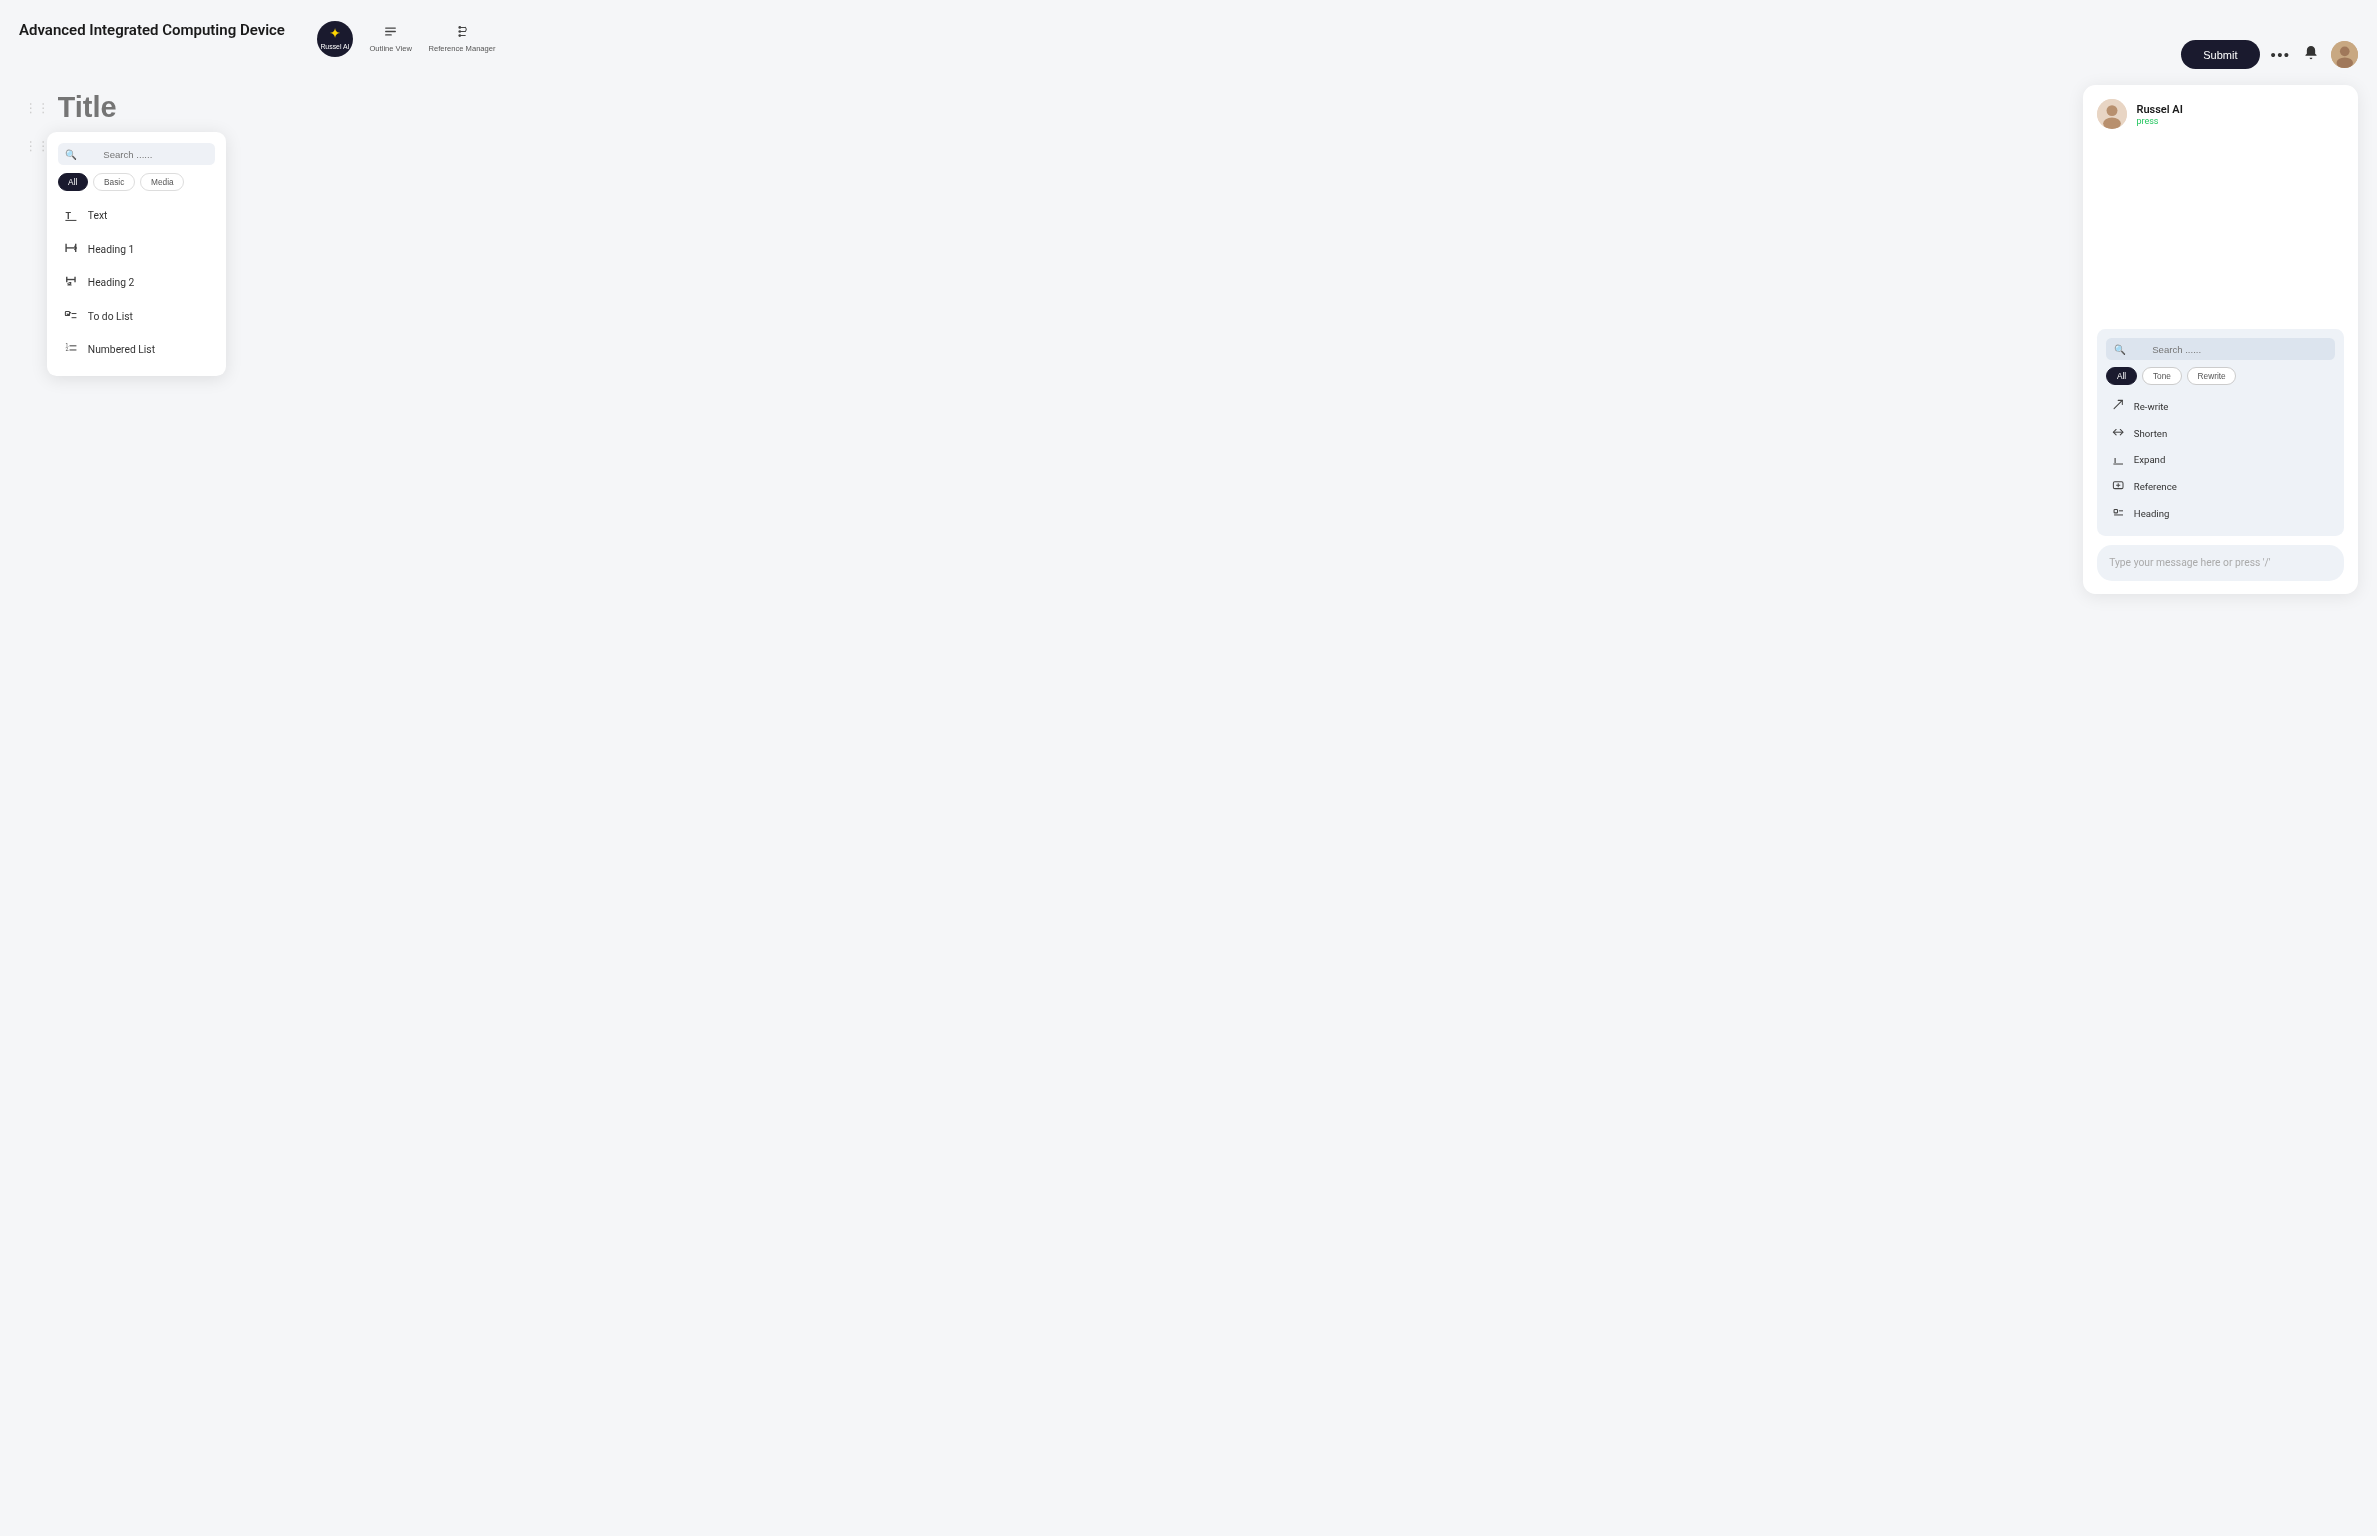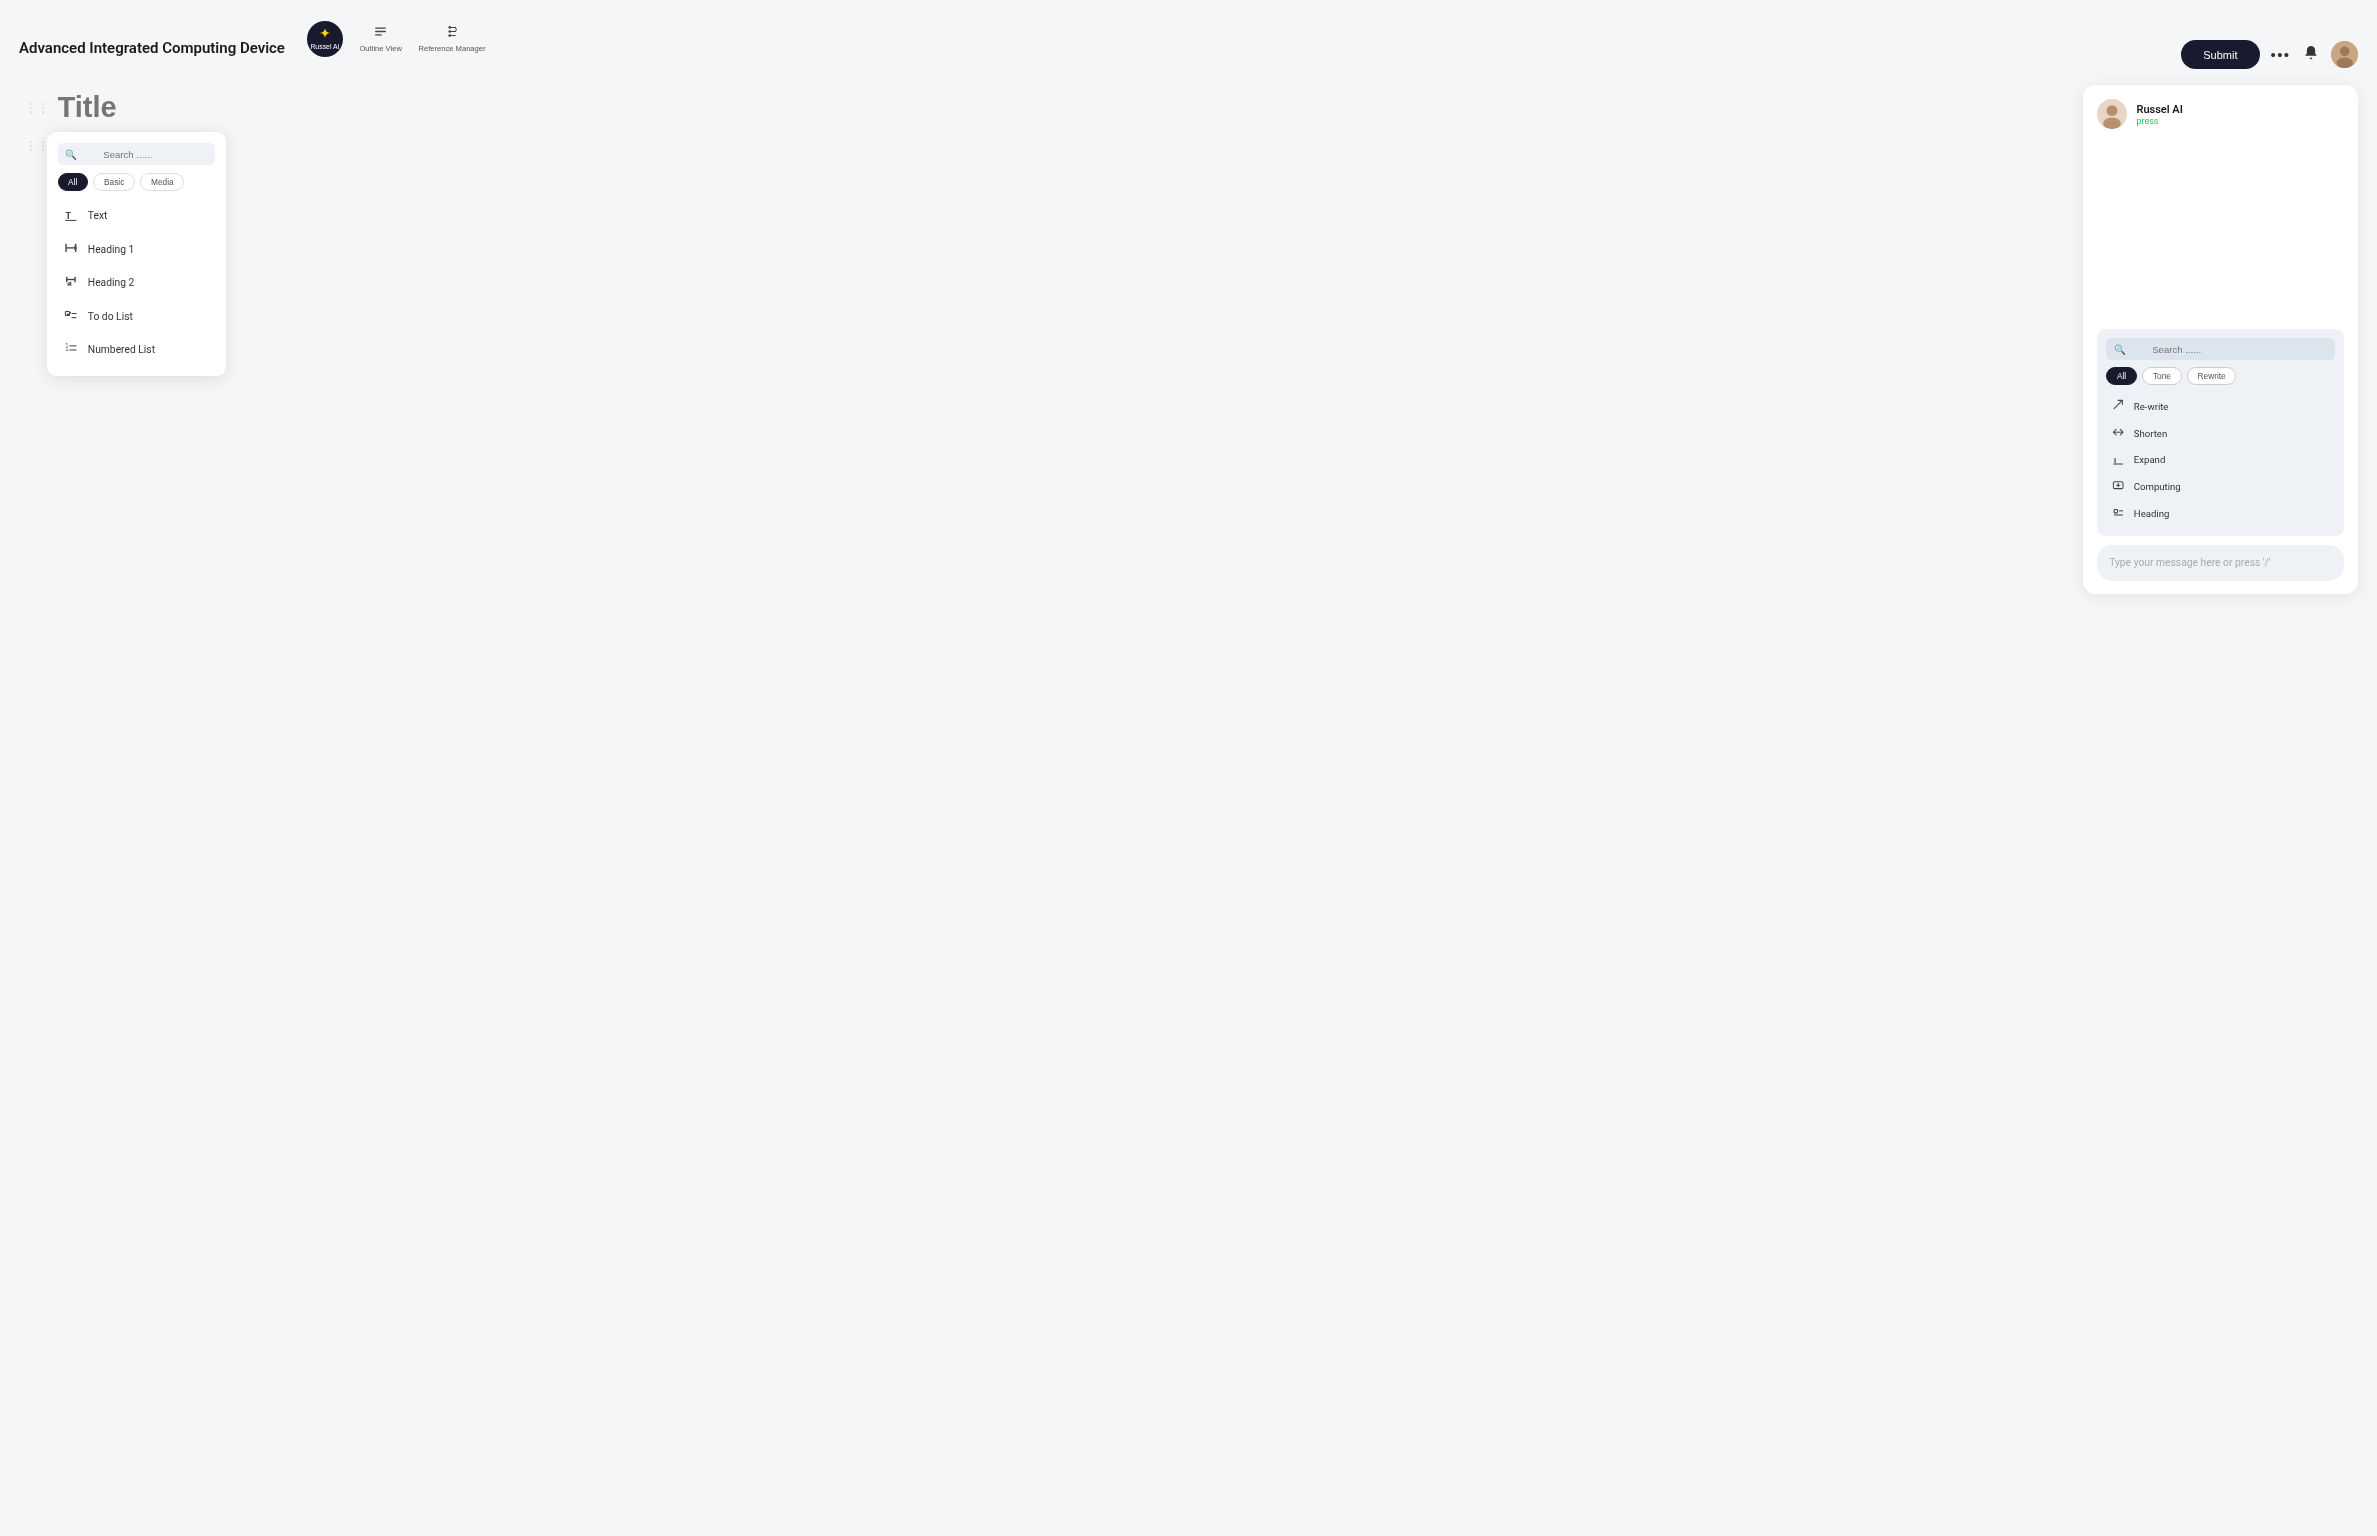--- a/index.html
+++ b/index.html
@@ -13,22 +13,22 @@
     
     .topbar {
       display: flex;
       align-items: center;
       justify-content: space-between;
       padding: 8.3px 19px;
       background: #f5f6f8;
     }
     .topbar-left {
       display: flex;
-      align-items: flex-end;
-      gap: 22px;
+      align-items: flex-start;
+      gap: 32px;
     }
     .app-title {
       font-size: 15px;
       font-weight: 600;
       color: #1a1a1a;
     }
     .toolbar-icons {
       display: flex;
       align-items: center;
       gap: 16.5px;
@@ -546,21 +546,21 @@
           <span>Expand</span>
         </div>
 
         <div class="ai-menu-item">
           <span class="ai-menu-item-icon">
             <svg width="12.4" height="12.4" viewBox="0 0 18 18">
               <rect x="2" y="4" width="14" height="10" rx="2" stroke="#444" stroke-width="1.5" fill="none"></rect>
               <path d="M6 9 L12 9 M9 6 L9 12" stroke="#444" stroke-width="1.5"></path>
             </svg>
           </span>
-          <span>Computing</span>
+          <span>Reference</span>
         </div>
 
         <div class="ai-menu-item">
           <span class="ai-menu-item-icon">
             <svg width="12.4" height="12.4" viewBox="0 0 18 18">
               <rect x="3" y="5" width="5" height="5" rx="1" stroke="#444" stroke-width="1.5" fill="none"></rect>
               <line x1="10" y1="7" x2="16" y2="7" stroke="#444" stroke-width="1.5"></line>
               <line x1="3" y1="13" x2="16" y2="13" stroke="#444" stroke-width="1.5"></line>
             </svg>
           </span>

